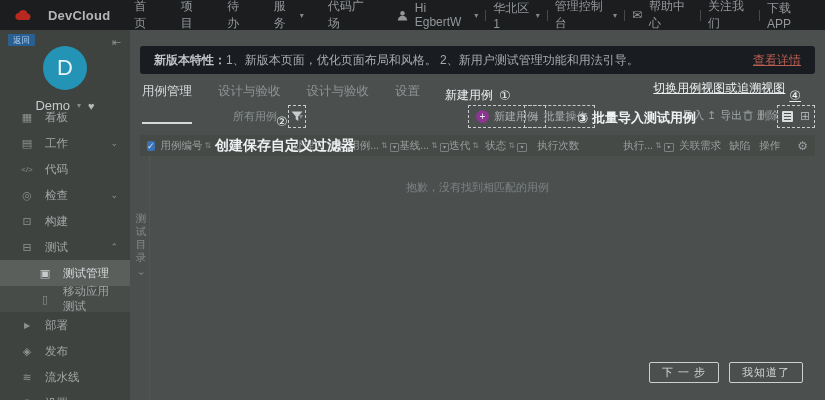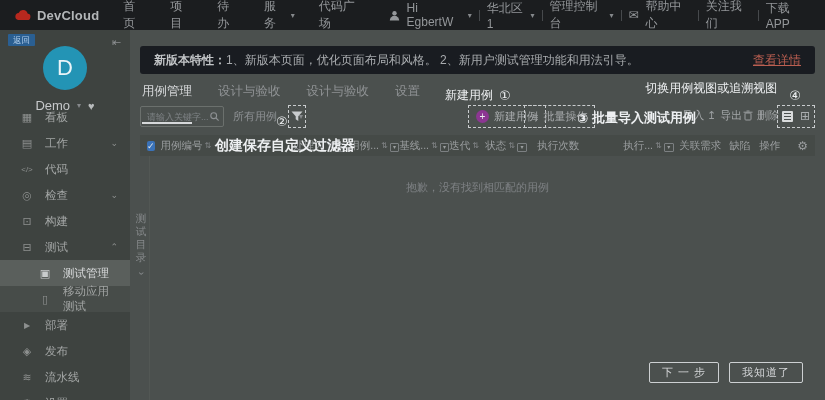--- a/index.html
+++ b/index.html
@@ -5,21 +5,21 @@
   * { box-sizing: border-box; }
   html,body { margin:0; padding:0; }
   body {
     width:825px; height:400px; position:relative; overflow:hidden;
     background:#4b504e;
     font-family:"Liberation Sans","DejaVu Sans",sans-serif;
   }
   
   .topbar{position:absolute;left:0;top:0;right:0;height:30px;background:#1b1d1f;
     display:flex;align-items:center;padding:0 14px;z-index:10;}
-  .logo{display:flex;align-items:center;gap:6px;margin-right:24px;text-align:right;}
+  .logo{display:flex;align-items:center;gap:17px;margin-right:24px;text-align:right;}
   .logo-text{color:#b3b6b8;font-weight:bold;font-size:13px;letter-spacing:.2px;}
   .nav-item{color:#94979a;font-size:12px;margin-right:24px;cursor:default;display:flex;align-items:center;gap:4px;}
   .caret{font-size:8px;color:#85888b;}
   .topbar-right{margin-left:auto;display:flex;align-items:center;gap:7px;color:#94979a;font-size:11.5px;}
   .sep{width:1px;height:11px;background:#46494c;}
   .env{font-size:12px;color:#94979a;}
   
   .sidebar{position:absolute;left:0;top:30px;width:130px;bottom:0;background:#3e4340;overflow:hidden;z-index:5;}
   .side-badge{position:absolute;left:8px;top:4px;background:#2a5f92;color:#aecbe8;font-size:8.5px;
     padding:1px 5px;border-radius:1px;line-height:10px;}
@@ -68,21 +68,21 @@
   .views-box{position:absolute;left:647px;top:75px;width:38px;height:23px;border:1px dashed #c9ccce;
     display:flex;align-items:center;justify-content:center;gap:7px;}
   .icon-list{width:11px;height:11px;background:#d9dbdc;border-radius:1px;display:flex;flex-direction:column;
     justify-content:space-evenly;padding:0 2px;cursor:pointer;}
   .icon-list i{display:block;height:1px;background:#4b504e;}
   .icon-grid{font-size:12px;color:#aaadaf;line-height:11px;cursor:pointer;}
   
   .ann{color:#eef0f2;z-index:8;}
   .ann-badge{font-size:13px;color:#eef0f2;}
   .ann1{position:absolute;left:315px;top:57px;font-size:12px;display:flex;align-items:center;gap:6px;}
-  .ann4{position:absolute;right:24px;top:50px;font-size:12px;display:flex;align-items:flex-start;gap:12px;}
+  .ann4{position:absolute;right:24px;top:50px;font-size:12px;display:flex;align-items:flex-start;gap:4px;text-decoration:underline;}
   .ann4 .ann-badge{margin-top:8px;}
   .ann2-badge{position:absolute;left:146px;top:84px;}
   .ann2-text{position:absolute;left:85px;top:107px;font-size:14px;font-weight:bold;z-index:8;}
   .ann3{position:absolute;left:447px;top:79px;font-size:13px;font-weight:bold;display:flex;align-items:center;gap:4px;}
   
   .thead{position:absolute;left:10px;right:10px;top:105px;height:21px;background:#454a47;display:flex;
     align-items:center;font-size:10.5px;color:#9b9ea0;padding:0 7px;white-space:nowrap;}
   .cb{width:11px;height:11px;background:#3a72b8;border-radius:2px;color:#e2e5e7;font-size:9px;line-height:11px;
     text-align:center;flex:none;cursor:pointer;}
   .col{display:inline-flex;align-items:center;gap:2px;flex:none;cursor:pointer;overflow:hidden;}
@@ -250,29 +250,20 @@
   <div class="ann ann1">
     <span>新建用例</span>
     <span class="ann-badge">①</span>
   </div>
 
   <div class="ann ann4">
     <span>切换用例视图或追溯视图</span>
     <span class="ann-badge">④</span>
   </div>
 
-  <div class="search-box">
-    <input placeholder="请输入关键字..." style="">
-    <span>
-      <svg width="9" height="9" viewBox="0 0 9 9">
-        <circle cx="3.7" cy="3.7" r="2.9" fill="none" stroke="#8e9194" stroke-width="1.1"></circle>
-        <line x1="6" y1="6" x2="8.6" y2="8.6" stroke="#8e9194" stroke-width="1.1"></line>
-      </svg>
-    </span>
-  </div>
 
   <div class="dropdown">
     <span>所有用例</span>
     <span class="caret">▾</span>
   </div>
 
   <span class="ann ann-badge ann2-badge">②</span>
 
   <div class="funnel-box">
     <span>

